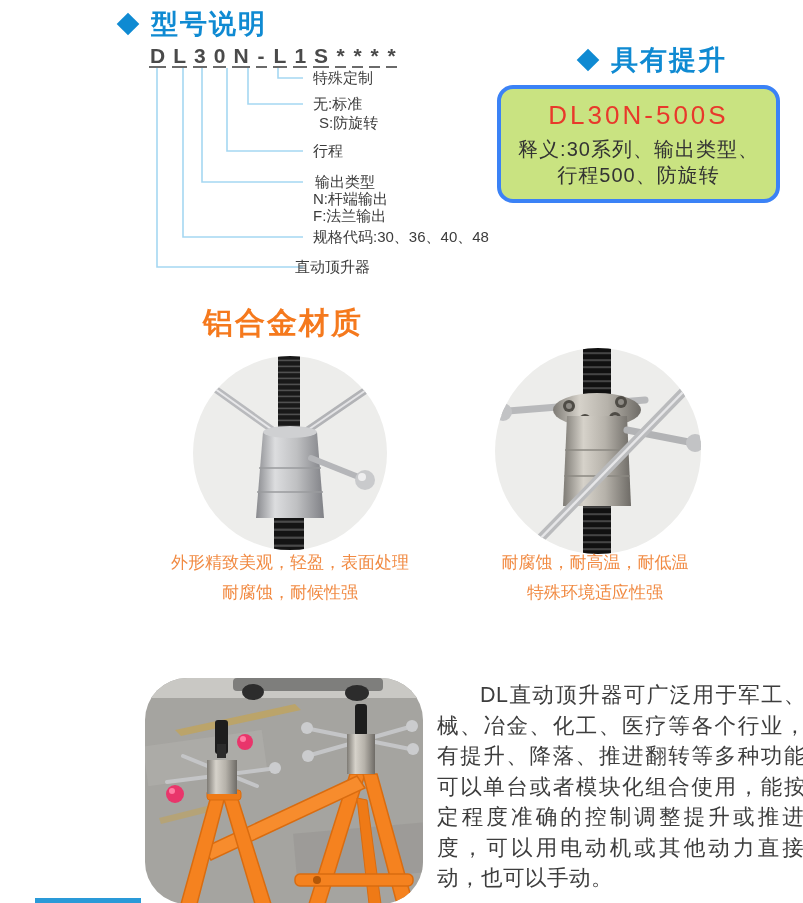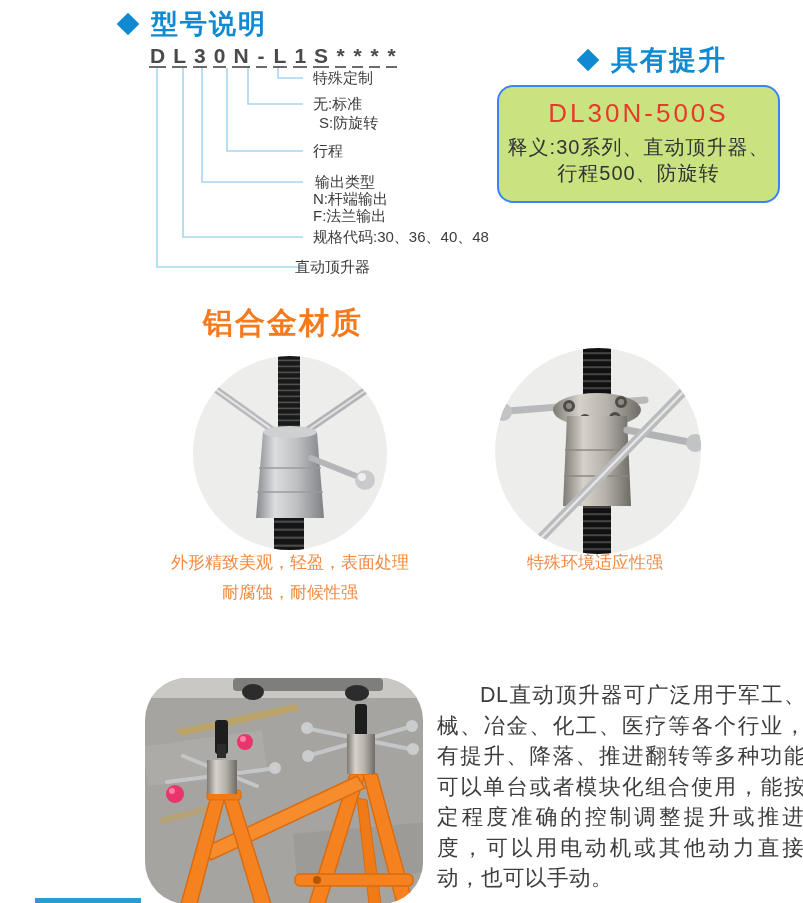--- a/index.html
+++ b/index.html
@@ -14,21 +14,21 @@
   
   .model-code{position:absolute;left:111px;top:44px;font-size:21px;color:#4a4a4a;
               font-weight:bold;white-space:nowrap;}
   .mchar{display:inline-block;border-bottom:2px solid #6a6a6a;margin:0 3px;padding:0 1px;
          min-width:9px;text-align:center;line-height:20px;}
   .diagram-svg{position:absolute;left:0;top:0;pointer-events:none;}
   .dlabel{position:absolute;font-size:15px;color:#3c3c3c;white-space:nowrap;line-height:16px;}
 
   
   .example-box{position:absolute;left:462px;top:85px;width:283px;height:118px;
-               background:#c9e381;border:2px solid #3b82f6;border-radius:16px;
+               background:#c9e381;border:4px solid #3b82f6;border-radius:16px;
                box-sizing:border-box;text-align:center;}
   .example-model{margin-top:11px;font-size:26px;letter-spacing:3px;color:#e8392b;}
   .example-line{font-size:20px;color:#333333;line-height:26px;letter-spacing:1px;}
   .example-line.first{margin-top:5px;}
 
   
   .mat-title{position:absolute;width:240px;text-align:center;font-size:30px;font-weight:bold;
              color:#f5791d;letter-spacing:2px;}
   .photo-circle{position:absolute;border-radius:50%;background:#ededeb;overflow:hidden;}
   .mat-caption{position:absolute;width:280px;text-align:center;font-size:17px;color:#f18a42;
@@ -75,21 +75,21 @@
   <div class="dlabel" style="left:278px;top:229px;">规格代码:30、36、40、48</div>
   <div class="dlabel" style="left:260px;top:259px;">直动顶升器</div>
 
   <div class="sec-header" style="left:545px;top:42px;">
     <span class="diamond"></span>
     <span class="sec-title">具有提升</span>
   </div>
 
   <div class="example-box">
     <div class="example-model">DL30N-500S</div>
-    <div class="example-line first">释义:30系列、直动顶升器、</div>
+    <div class="example-line first">释义:30系列、输出类型、</div>
     <div class="example-line">行程500、防旋转</div>
   </div>
 
   <div class="mat-title" style="left:128px;top:303px;">铝合金材质</div>
 
   <div class="photo-circle" style="left:158px;top:356px;width:194px;height:194px;">
     <svg width="194" height="194" viewBox="0 0 194 194">
       <defs>
         <pattern id="thr1" width="10" height="6" patternUnits="userSpaceOnUse">
           <rect width="10" height="6" fill="#191919"></rect>
@@ -157,20 +157,21 @@
       <line x1="190" y1="42" x2="40" y2="196" stroke="#e6e6e8" stroke-width="2.5"></line>
       <rect x="88" y="158" width="28" height="48" fill="url(#thr3)"></rect>
     </svg>
   </div>
 
   <div class="mat-caption" style="left:115px;top:548px;">
     <div>外形精致美观，轻盈，表面处理</div>
     <div>耐腐蚀，耐候性强</div>
   </div>
   <div class="mat-caption" style="left:420px;top:548px;">
+    <div>耐腐蚀，耐高温，耐低温</div>
     <div>特殊环境适应性强</div>
   </div>
 
 
   <div class="app-photo">
     <svg width="278" height="226" viewBox="0 0 278 226">
       <rect width="278" height="226" fill="#a5a4a0"></rect>
       <rect width="278" height="20" fill="#c9c8c4"></rect>
       <rect x="88" y="0" width="150" height="13" rx="4" fill="#7e7e7c"></rect>
       <ellipse cx="108" cy="14" rx="11" ry="8" fill="#2c2c2c"></ellipse>

